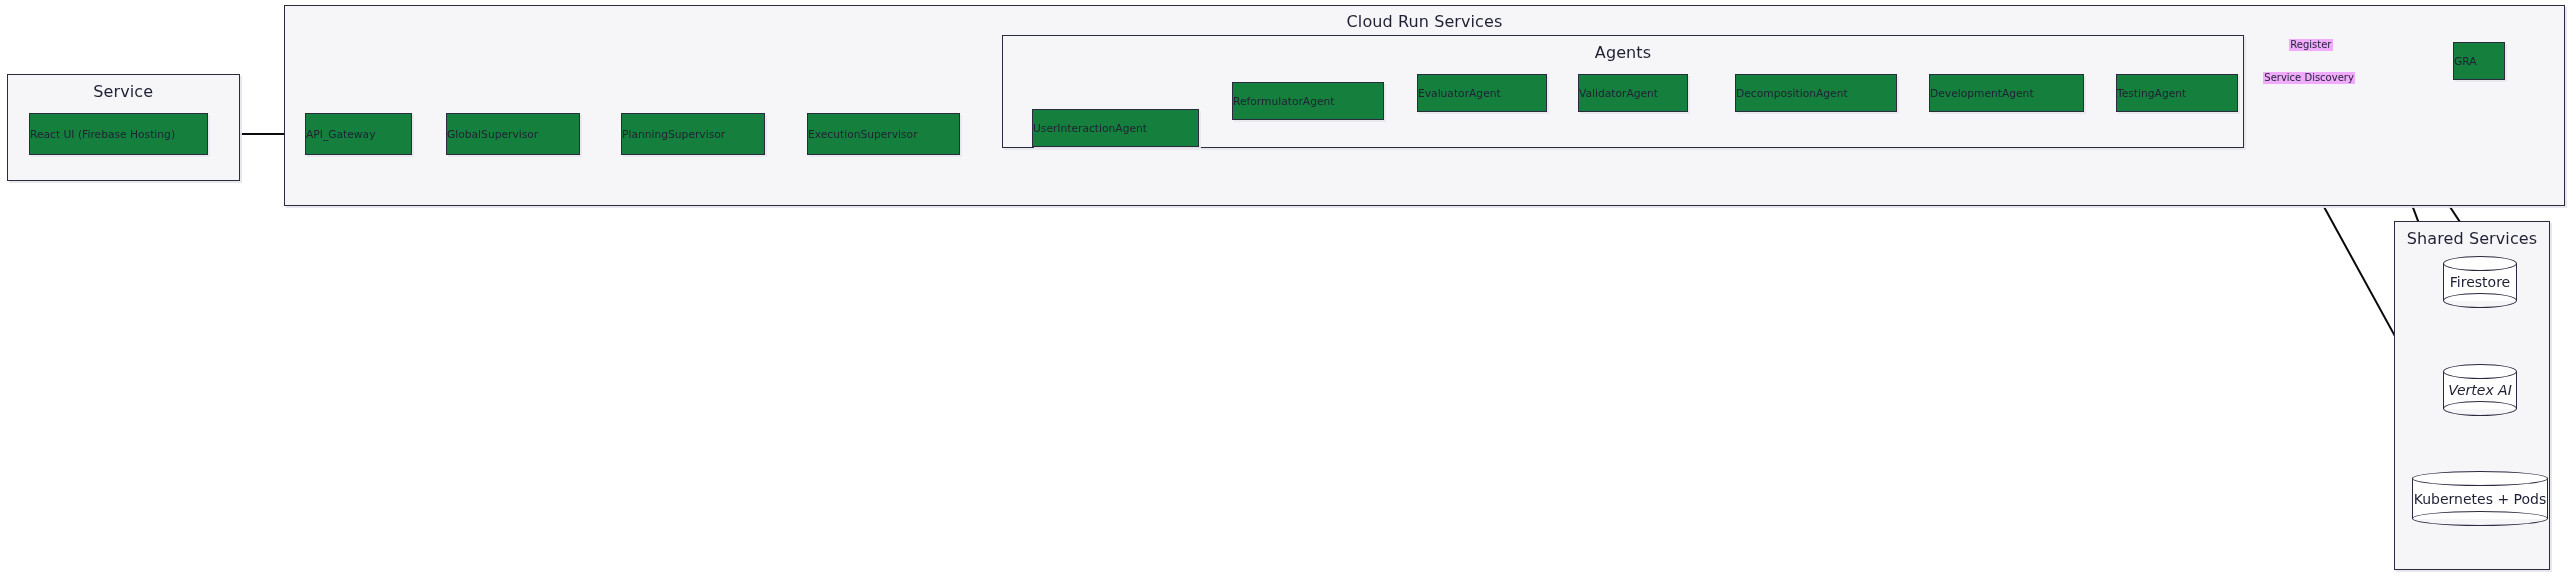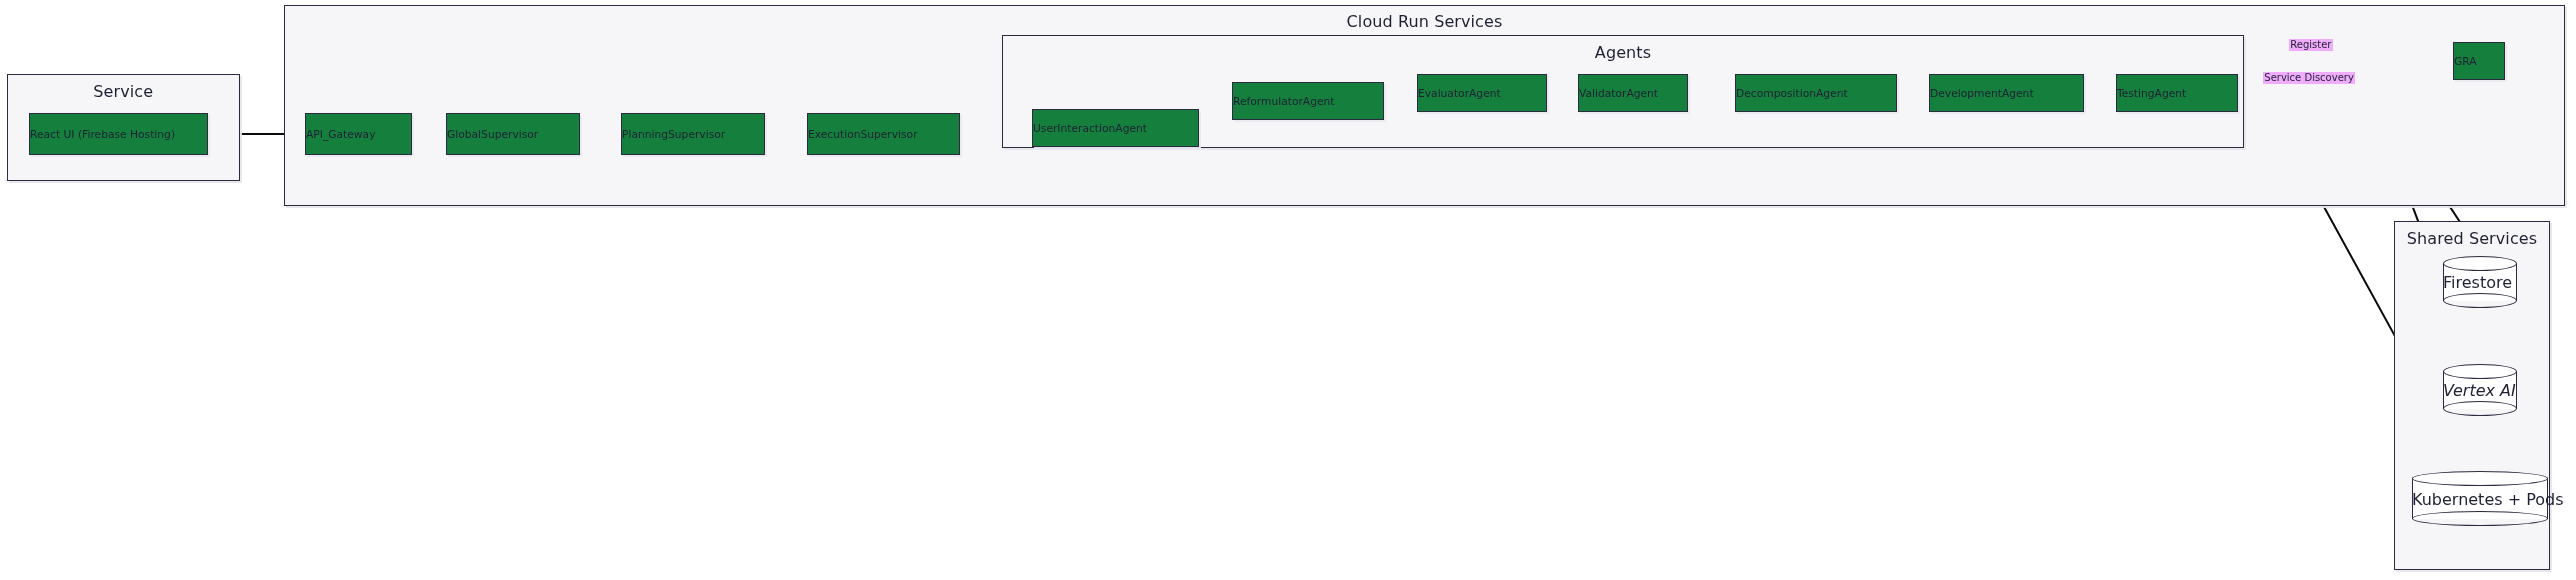--- a/index.html
+++ b/index.html
@@ -78,23 +78,23 @@
     box-sizing: border-box;
   }
   .cyl .cyl-top { top: 0; }
   .cyl .cyl-bot { bottom: 0; background: transparent; }
   .cyl .cyl-label {
     position: absolute;
     left: 0;
     right: 0;
     top: 50%;
     transform: translateY(-50%);
-    text-align: left;
-    color: #1f2033;
-    font-size: 16px;
+    text-align: center;
+    color: #1f2033;
+    font-size: 14px;
     white-space: nowrap;
     z-index: 3;
   }
   .cyl .cyl-shadow {
     position: absolute;
     left: 2.7px;
     top: 3.4px;
     width: 100%;
     height: 100%;
     background: rgba(232,232,238,0.9);

